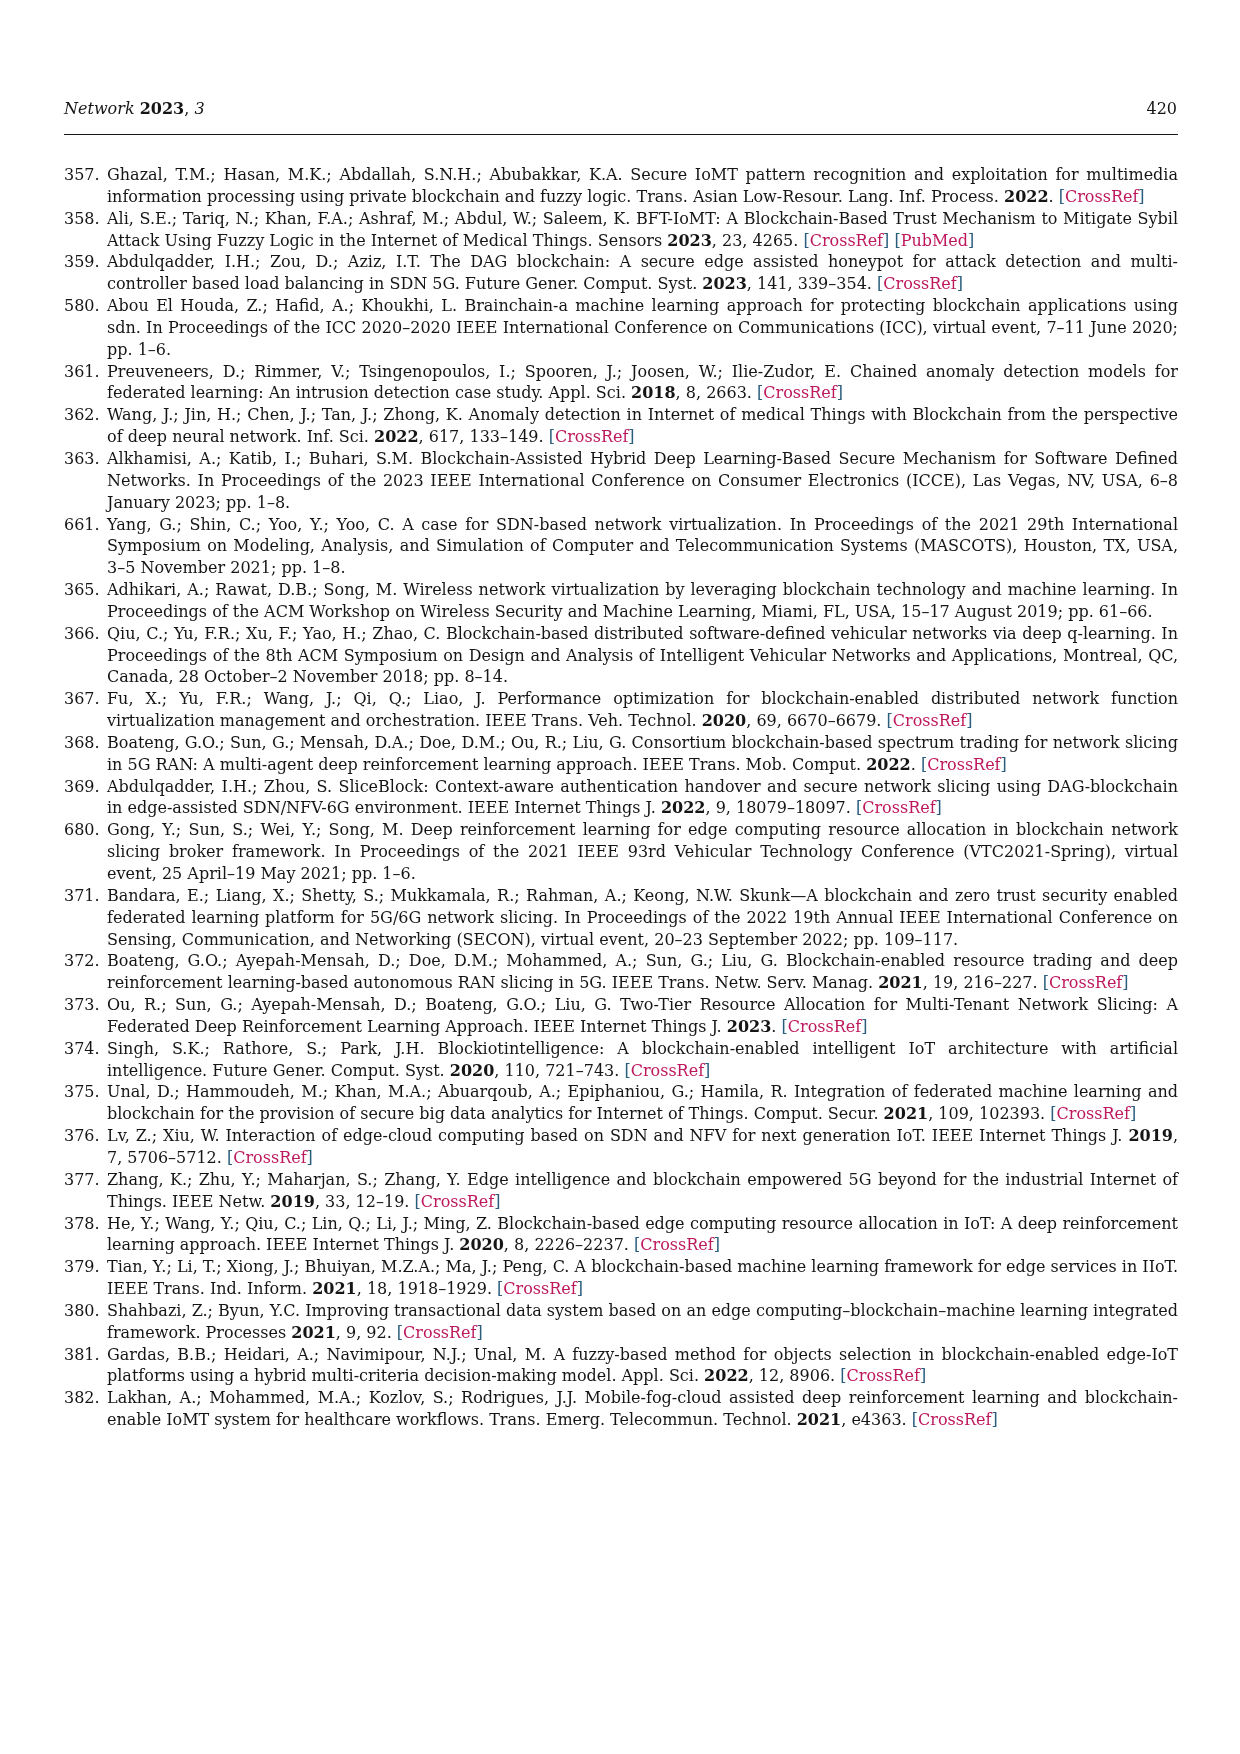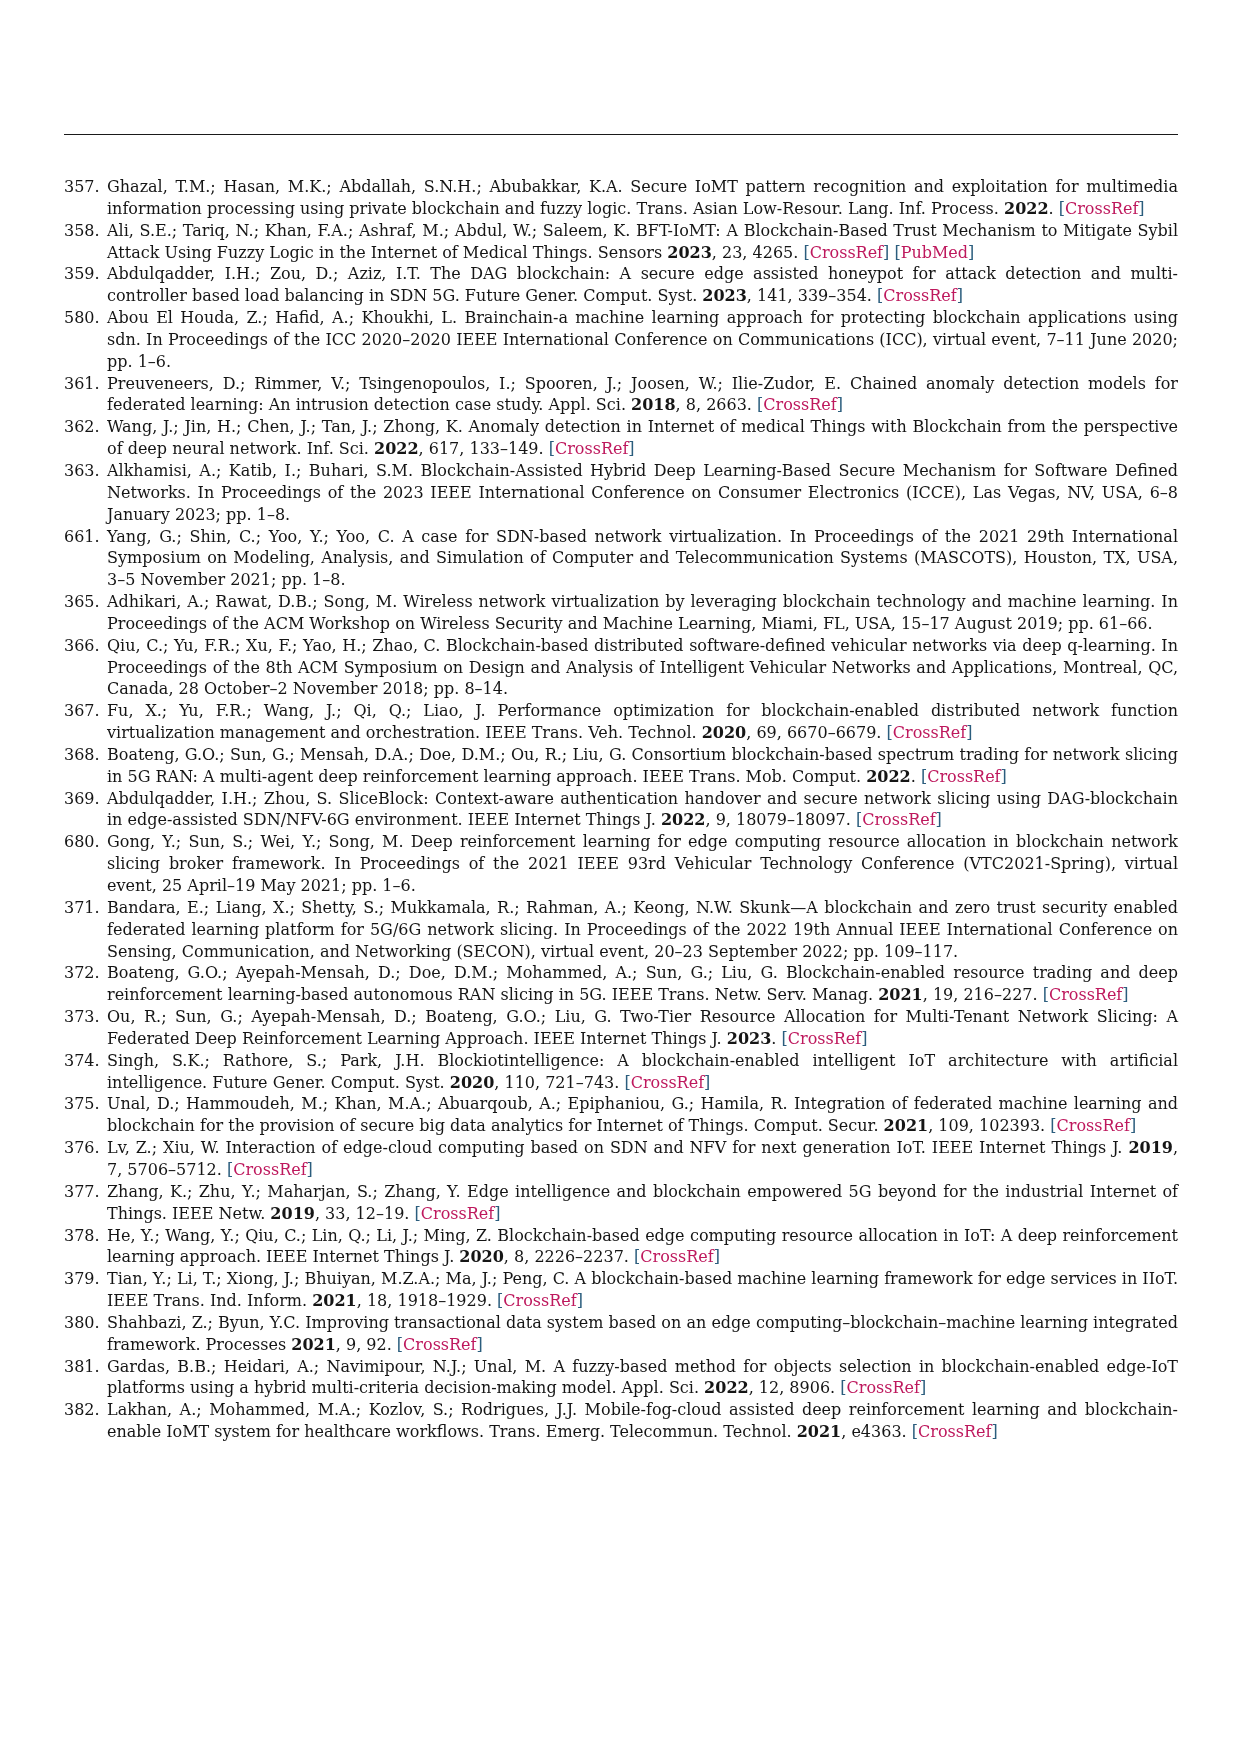--- a/index.html
+++ b/index.html
@@ -14,38 +14,44 @@
     font-size:16px;
   }
   .journal-line .jname { font-style:italic; }
   .journal-line .jyear { font-weight:bold; }
   .journal-line .jvol  { font-style:italic; }
   .rule {
     position:absolute; top:134px; left:64px; width:1114px;
     border:none; border-top:1.7px solid #1a1a1a;
   }
   .refs {
-    position:absolute; top:176px; left:64px; width:1114px;
+    position:absolute; top:164px; left:64px; width:1114px;
     list-style:none; font-size:16px; line-height:21.85px;
     text-align:justify; text-justify:inter-word;
   }
   .ref { position:relative; padding-left:43px; }
   .refnum { position:absolute; left:0; top:0; }
   .it { }
   .bd { font-weight:bold;margin-top:36px; }
   .xref { white-space:nowrap; }
   .xref .br  { color:#2b5d7d; }
   .xref .lnk { color:#be185d; text-decoration:none; cursor:pointer; }
   .pageno { text-align:right; }
 </style>
 </head>
 <body>
 
 <div class="page">
 
+  <div class="header">
+    <div class="journal-line">
+      <span class="jname">Network</span><span> </span><span class="jyear">2023</span><span>, </span><span class="jvol">3</span>
+    </div>
+    <div class="pageno">420</div>
+  </div>
 
   <hr class="rule">
 
   <ol class="refs">
       <li class="ref"><span class="refnum">357.</span><span class="refbody"><span>Ghazal, T.M.; Hasan, M.K.; Abdallah, S.N.H.; Abubakkar, K.A. Secure IoMT pattern recognition and exploitation for multimedia information processing using private blockchain and fuzzy logic. </span><span class="it">Trans. Asian Low-Resour. Lang. Inf. Process.</span><span> </span><span class="bd">2022</span><span>. </span><span class="xref"><span class="br">[</span><a class="lnk">CrossRef</a><span class="br">]</span></span></span></li>
       <li class="ref"><span class="refnum">358.</span><span class="refbody"><span>Ali, S.E.; Tariq, N.; Khan, F.A.; Ashraf, M.; Abdul, W.; Saleem, K. BFT-IoMT: A Blockchain-Based Trust Mechanism to Mitigate Sybil Attack Using Fuzzy Logic in the Internet of Medical Things. </span><span class="it">Sensors</span><span> </span><span class="bd">2023</span><span>, </span><span class="it">23</span><span>, 4265. </span><span class="xref"><span class="br">[</span><a class="lnk">CrossRef</a><span class="br">]</span></span><span> </span><span class="xref"><span class="br">[</span><a class="lnk">PubMed</a><span class="br">]</span></span></span></li>
       <li class="ref"><span class="refnum">359.</span><span class="refbody"><span>Abdulqadder, I.H.; Zou, D.; Aziz, I.T. The DAG blockchain: A secure edge assisted honeypot for attack detection and multi-controller based load balancing in SDN 5G. </span><span class="it">Future Gener. Comput. Syst.</span><span> </span><span class="bd">2023</span><span>, </span><span class="it">141</span><span>, 339–354. </span><span class="xref"><span class="br">[</span><a class="lnk">CrossRef</a><span class="br">]</span></span></span></li>
       <li class="ref"><span class="refnum">580.</span><span class="refbody"><span>Abou El Houda, Z.; Hafid, A.; Khoukhi, L. Brainchain-a machine learning approach for protecting blockchain applications using sdn. In Proceedings of the ICC 2020–2020 IEEE International Conference on Communications (ICC), virtual event, 7–11 June 2020; pp. 1–6.</span></span></li>
       <li class="ref"><span class="refnum">361.</span><span class="refbody"><span>Preuveneers, D.; Rimmer, V.; Tsingenopoulos, I.; Spooren, J.; Joosen, W.; Ilie-Zudor, E. Chained anomaly detection models for federated learning: An intrusion detection case study. </span><span class="it">Appl. Sci.</span><span> </span><span class="bd">2018</span><span>, </span><span class="it">8</span><span>, 2663. </span><span class="xref"><span class="br">[</span><a class="lnk">CrossRef</a><span class="br">]</span></span></span></li>
       <li class="ref"><span class="refnum">362.</span><span class="refbody"><span>Wang, J.; Jin, H.; Chen, J.; Tan, J.; Zhong, K. Anomaly detection in Internet of medical Things with Blockchain from the perspective of deep neural network. </span><span class="it">Inf. Sci.</span><span> </span><span class="bd">2022</span><span>, </span><span class="it">617</span><span>, 133–149. </span><span class="xref"><span class="br">[</span><a class="lnk">CrossRef</a><span class="br">]</span></span></span></li>

